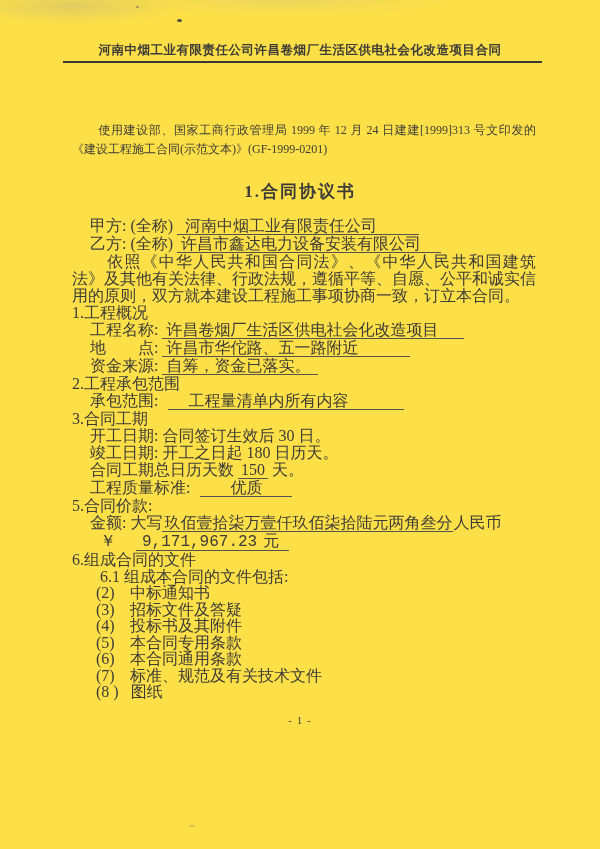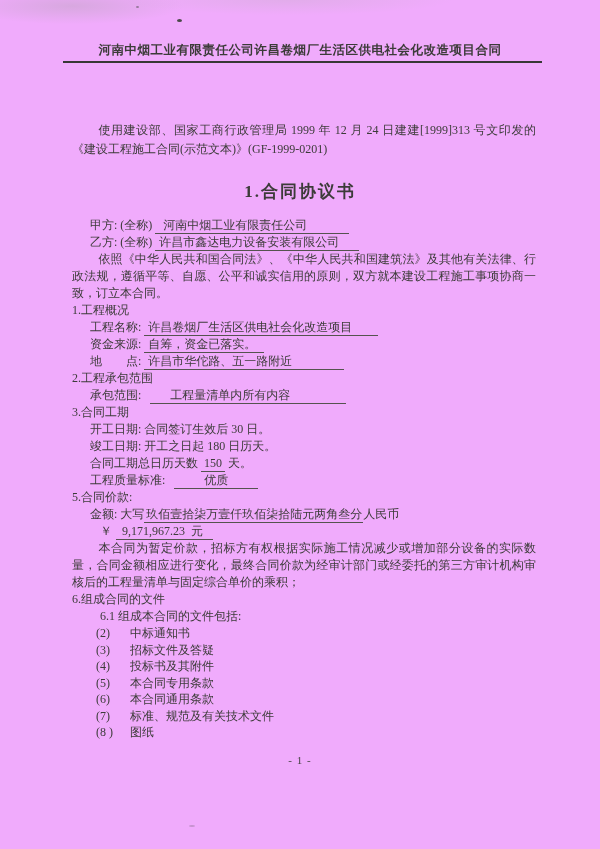--- a/index.html
+++ b/index.html
@@ -4,21 +4,21 @@
 <style>
   html,body{margin:0;padding:0;}
   body{
     background:#e8e8e6;
     font-family:"Liberation Serif","DejaVu Serif",serif;
   }
   .page{
     position:relative;
     width:600px;height:849px;
     margin:0 auto;
-    background:#f0abfc;
+    background:#fde047;
     color:#3c3b39;
     overflow:hidden;
     box-sizing:border-box;
     padding-top:42px;
   }
   
   .scan-shading{
     position:absolute;top:0;left:0;width:100%;height:60px;
     background:
       radial-gradient(ellipse 160px 26px at 12% 10%, rgba(160,160,158,0.30), transparent 70%),
@@ -46,21 +46,21 @@
     text-align:justify;text-indent:2.2em;
   }
   .doc-title{
     margin-top:22px;
     text-align:center;
     font-size:17px;font-weight:600;
     letter-spacing:2px;line-height:24px;
   }
   .body{
     margin:13px 64px 0 72px;
-    font-size:12px;line-height:17px;
+    font-size:16px;line-height:17px;
   }
   .line{white-space:nowrap;}
   .indent1{margin-left:18px;}   
   .indent2{margin-left:28px;}   
   .indent3{margin-left:24px;}   
   .para{
     white-space:normal;text-align:justify;text-indent:2.2em;
   }
   .fill{
     display:inline-block;
@@ -69,21 +69,21 @@
   }
   .fill.pa{padding:0 42px 1px 8px;}
   .fill.pb{padding:0 20px 1px 4px;}
   .fill.name{padding:0 26px 1px 4px;}
   .fill.addr{padding:0 52px 1px 4px;}
   .fill.fund{padding:0 8px 1px 4px;}
   .fill.scope{padding:0 56px 1px 20px;margin-left:6px;}
   .fill.qual{padding:0 30px 1px 30px;margin-left:6px;}
   .fill.days{padding:0 3px 1px 3px;}
   .fill.cap{padding:0 1px 1px 2px;}
-  .fill.num{padding:0 10px 1px 6px;margin-left:4px;}
+  .fill.num{padding:0 10px 1px 6px;margin-left:20px;font-family:Liberation Mono, monospace;}
   .doc-item .no{display:inline-block;min-width:22px;}
   .doc-item .lbl{margin-left:12px;}
   .list .line{line-height:16.5px;}
   .page-number{
     margin-top:13px;text-align:center;
     font-size:11px;letter-spacing:1px;color:#454442;
   }
   .sp{display:inline-block;width:6px;}
 </style>
 </head>
@@ -115,26 +115,26 @@
     </div>
 
     <div class="para">依照《中华人民共和国合同法》、《中华人民共和国建筑法》及其他有关法律、行政法规，遵循平等、自愿、公平和诚实信用的原则，双方就本建设工程施工事项协商一致，订立本合同。</div>
 
     <div class="line">1.工程概况</div>
     <div class="line indent1">
       <span>工程名称:</span>
       <span class="fill name">许昌卷烟厂生活区供电社会化改造项目</span>
     </div>
     <div class="line indent1">
+      <span>地　　点:</span>
+      <span class="fill addr">许昌市华佗路、五一路附近</span>
+    </div>
+    <div class="line indent1">
       <span>资金来源:</span>
       <span class="fill fund">自筹，资金已落实。</span>
-    </div>
-    <div class="line indent1">
-      <span>地　　点:</span>
-      <span class="fill addr">许昌市华佗路、五一路附近</span>
     </div>
 
     <div class="line">2.工程承包范围</div>
     <div class="line indent1">
       <span>承包范围:</span>
       <span class="fill scope">工程量清单内所有内容</span>
     </div>
 
     <div class="line">3.合同工期</div>
     <div class="line indent1">开工日期: 合同签订生效后 30 日。</div>
@@ -150,21 +150,20 @@
       <span class="fill qual">优质</span>
     </div>
 
     <div class="line">5.合同价款:</div>
     <div class="line indent1">
       <span>金额: 大写</span><span class="fill cap">玖佰壹拾柒万壹仟玖佰柒拾陆元两角叁分</span><span>人民币</span>
     </div>
     <div class="line indent2">
       <span>￥</span><span class="fill num"><span>9,171,967.23</span><span class="sp"></span><span>元</span></span>
     </div>
-    <div class="para">本合同为暂定价款，招标方有权根据实际施工情况减少或增加部分设备的实际数量，合同金额相应进行变化，最终合同价款为经审计部门或经委托的第三方审计机构审核后的工程量清单与固定综合单价的乘积；</div>
 
     <div class="line">6.组成合同的文件</div>
     <div class="line indent2">6.1 组成本合同的文件包括:</div>
 
     <div class="list">
       <div class="line indent3 doc-item">
         <span class="no">(2)</span><span class="lbl">中标通知书</span>
       </div>
       <div class="line indent3 doc-item">
         <span class="no">(3)</span><span class="lbl">招标文件及答疑</span>

